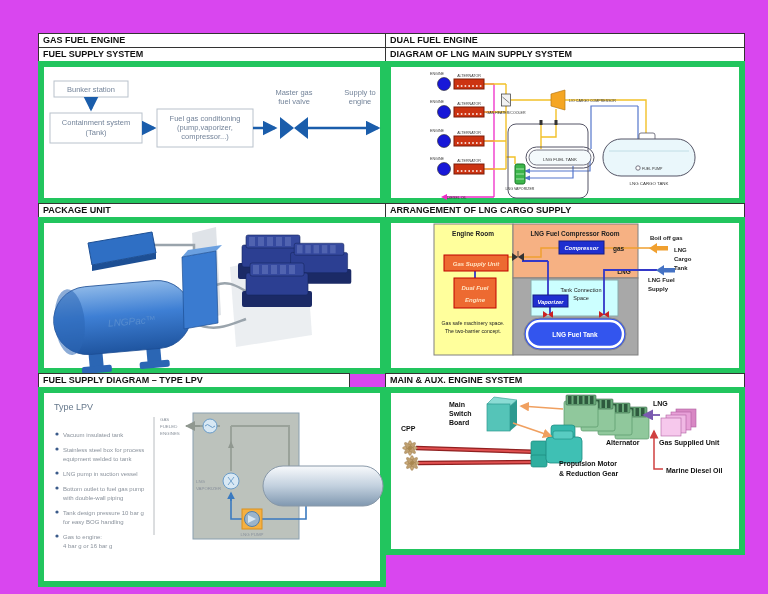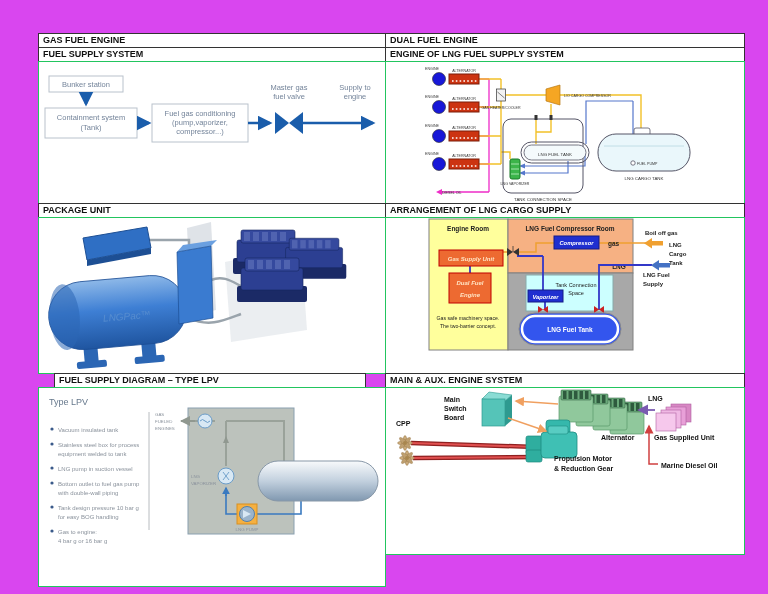--- a/index.html
+++ b/index.html
@@ -1,19 +1,19 @@
 <!DOCTYPE html>
 <html><head>
 <meta charset="utf-8">
 <style>
   html,body{margin:0;padding:0;background:#fff;}
   .sheet{position:relative;width:768px;height:594px;background:#d946ef;overflow:hidden;
          font-family:"Liberation Sans",sans-serif;}
   .tbl{position:absolute;left:38px;top:33px;width:707px;height:522px;}
-  .cell{position:absolute;background:#fff;border:1px solid #22c55e;box-sizing:border-box;}
+  .cell{position:absolute;background:#fff;border:6px solid #22c55e;box-sizing:border-box;}
   .hcell{position:absolute;background:#fff;border:1px solid #333;box-sizing:border-box;
          font-size:9px;font-weight:bold;color:#111;line-height:13px;padding-left:4px;}
   svg{display:block;}
   svg text{font-family:"Liberation Sans",sans-serif;}
   .t-flow{fill:#74849a;font-size:7.5px;}
   .t-tiny{fill:#333;font-size:3.6px;}
   .t-sm{fill:#333;font-size:4.4px;}
   .t-room{fill:#222;font-size:6.5px;font-weight:600;}
   .t-wbold{fill:#fff;font-size:5.8px;font-weight:bold;font-style:italic;}
   .t-obox{fill:#ffe3c2;font-size:6px;font-weight:bold;font-style:italic;}
@@ -26,21 +26,21 @@
 </style>
 </head>
 <body>
 
 <div class="sheet">
  <div class="tbl">
 
   <div class="hcell" style="left:0;top:0;width:348px;height:15px">GAS FUEL ENGINE</div>
   <div class="hcell" style="left:0;top:14px;width:348px;height:15px">FUEL SUPPLY SYSTEM</div>
   <div class="hcell" style="left:347px;top:0;width:360px;height:15px">DUAL FUEL ENGINE</div>
-  <div class="hcell" style="left:347px;top:14px;width:360px;height:15px">ENGINE OF LNG FUEL SUPPLY SYSTEM</div>
+  <div class="hcell" style="left:347px;top:14px;width:360px;height:15px">DIAGRAM OF LNG MAIN SUPPLY SYSTEM</div>
 
   <div class="cell" style="left:0;top:28px;width:348px;height:143px">
    <svg width="346" height="141" viewBox="0 0 346 141">
     <defs>
       <marker id="c1a" markerWidth="7" markerHeight="7" refX="5" refY="3" orient="auto">
               <path d="M0,0L6,3L0,6Z" fill="#1a5dab"></path>
             </marker>
     </defs>
     <rect x="10" y="14" width="74" height="16" fill="#fff" stroke="#b9c2cc"></rect>
     <text x="47" y="25" text-anchor="middle" class="t-flow">Bunker station</text>
@@ -246,21 +246,21 @@
     <text x="283" y="47" class="t-ann">Tank</text>
     <g>
       <rect x="273" y="45" width="11" height="4.5" fill="#4472c4"></rect>
       <polygon points="265,47.2 273,42 273,52.5" fill="#4472c4"></polygon>
     </g>
     <text x="257" y="59" class="t-ann">LNG Fuel</text>
     <text x="257" y="68" class="t-ann">Supply</text>
    </svg>
   </div>
 
-  <div class="hcell" style="left:16px;top:340px;width:312px;height:15px">FUEL SUPPLY DIAGRAM – TYPE LPV</div>
+  <div class="hcell" style="left:0;top:340px;width:312px;height:15px">FUEL SUPPLY DIAGRAM – TYPE LPV</div>
   <div class="hcell" style="left:347px;top:340px;width:360px;height:22px">MAIN &amp; AUX. ENGINE SYSTEM</div>
 
   <div class="cell" style="left:0;top:354px;width:348px;height:200px">
    <svg width="346" height="166" viewBox="0 0 346 166">
     <defs>
       <linearGradient id="c5tank" x1="0" y1="0" x2="0" y2="1">
         <stop offset="0" stop-color="#f8fafc"></stop>
               <stop offset="0.5" stop-color="#c2d0de"></stop>
               <stop offset="1" stop-color="#8098b0"></stop>
       </linearGradient>

